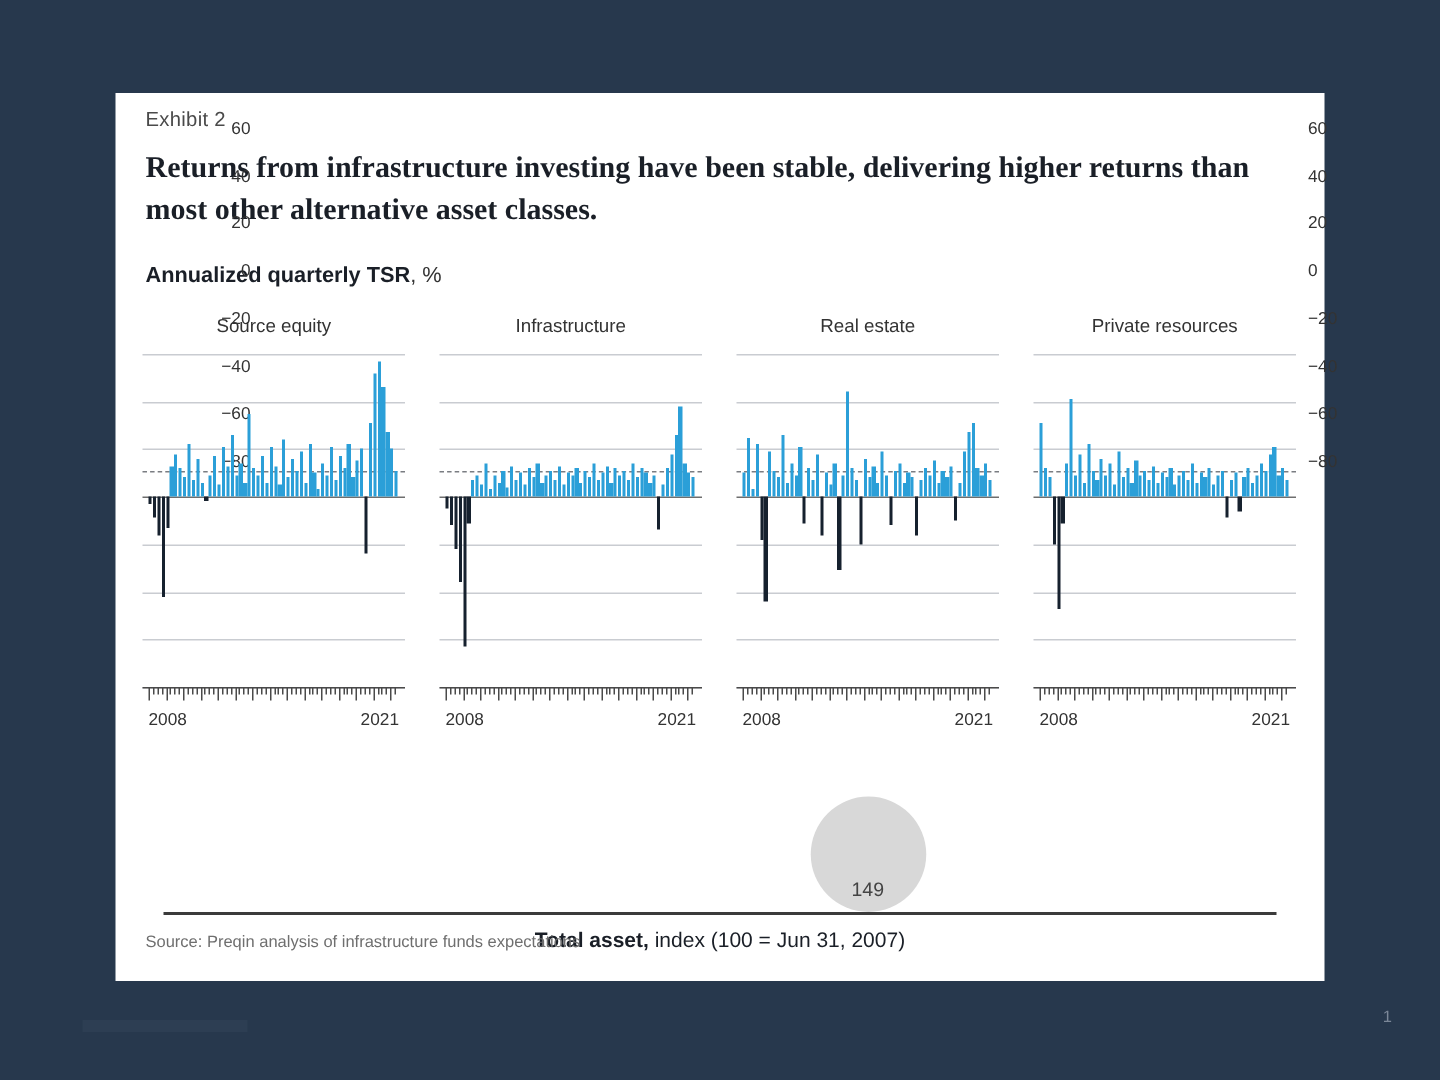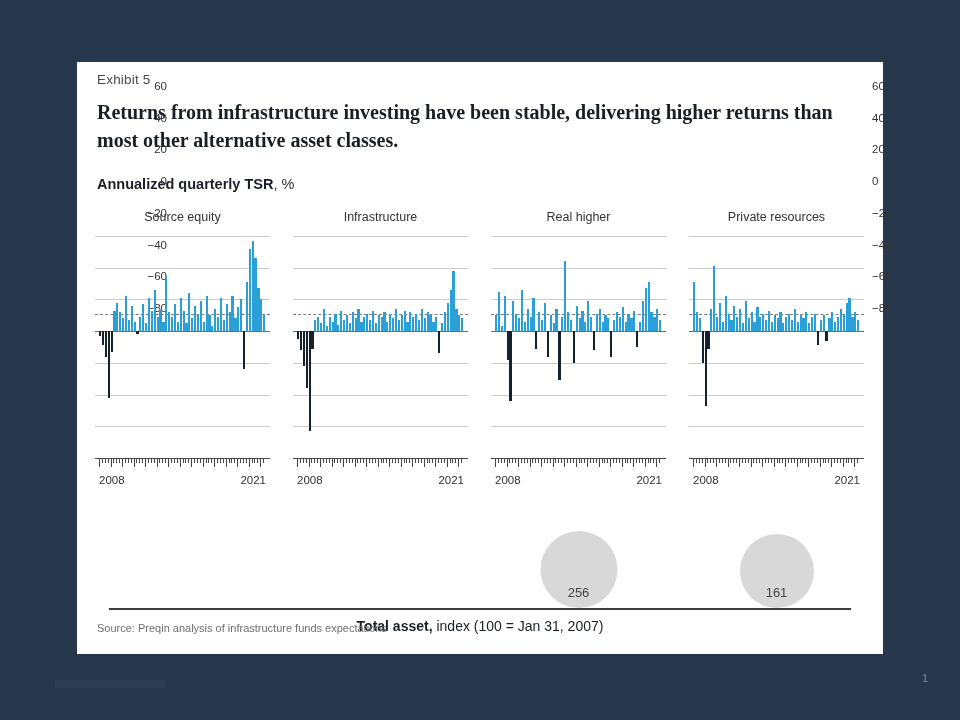--- a/index.html
+++ b/index.html
@@ -239,21 +239,21 @@
     background: #2d3e53;
   }
 </style>
 </head>
 <body>
 
 <div id="slide">
 
   <div id="card">
 
-    <div class="exhibit-label">Exhibit 5</div>
+    <div class="exhibit-label">Exhibit 2</div>
 
     <div class="headline">Returns from infrastructure investing have been stable, delivering higher returns than most other alternative asset classes.</div>
 
     <div class="subhead">
       <b>Annualized quarterly TSR</b><span class="light">, %</span>
     </div>
 
     <div id="ylabels-left" class="ylabels">
         <div style="top: -8px;">60</div>
         <div style="top: 23.7143px;">40</div>
@@ -548,21 +548,21 @@
             <div class="tick" style="left: 162.362px; height: 5px;"></div>
             <div class="tick" style="left: 165.241px; height: 9px;"></div>
             <div class="tick" style="left: 168.121px; height: 5px;"></div>
           </div>
           <div class="axis-labels">
             <span class="left">2008</span>
             <span class="right">2021</span>
           </div>
         </div>
         <div class="panel" style="left: 396px;">
-          <div class="panel-title">Real higher</div>
+          <div class="panel-title">Real estate</div>
           <div class="plot">
             <div class="gridline" style="top: 0px;"></div>
             <div class="gridline" style="top: 31.7143px;"></div>
             <div class="gridline" style="top: 63.4286px;"></div>
             <div class="gridline zero" style="top: 95.1429px;"></div>
             <div class="gridline" style="top: 126.857px;"></div>
             <div class="gridline" style="top: 158.571px;"></div>
             <div class="gridline" style="top: 190.286px;"></div>
             <div class="gridline" style="top: 222px;"></div>
             <div class="avgline" style="top: 77.7px;"></div>
@@ -830,31 +830,27 @@
           <div class="axis-labels">
             <span class="left">2008</span>
             <span class="right">2021</span>
           </div>
         </div>
       </div>
 
     <div id="bubbles">
         <div class="bubble-wrap" style="left: 396px;">
           <div class="bubble" style="width: 77px; height: 77px;"></div>
-          <div class="bubble-val">256</div>
-        </div>
-        <div class="bubble-wrap" style="left: 594px;">
-          <div class="bubble" style="width: 74px; height: 74px;"></div>
-          <div class="bubble-val">161</div>
+          <div class="bubble-val">149</div>
         </div>
       </div>
     <div id="baseline"></div>
 
     <div id="total-return">
-      <b>Total asset,</b><span> index (100 = Jan 31, 2007)</span>
+      <b>Total asset,</b><span> index (100 = Jun 31, 2007)</span>
     </div>
 
     <div class="source">Source: Preqin analysis of infrastructure funds expectations</div>
   </div>
 
   <div id="footer-smudge"></div>
   <div id="page-number">1</div>
 </div>
 
 </body></html>

